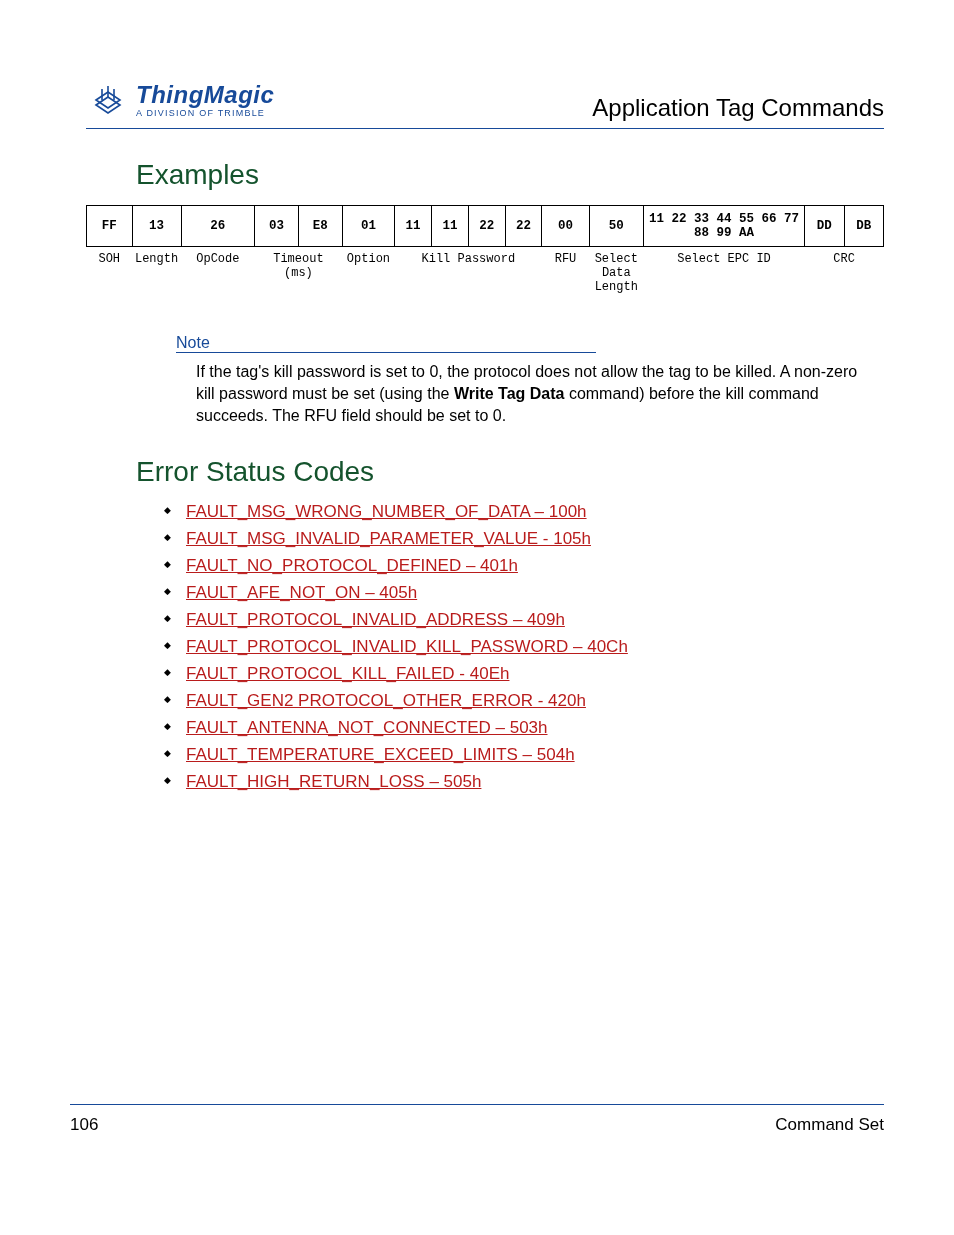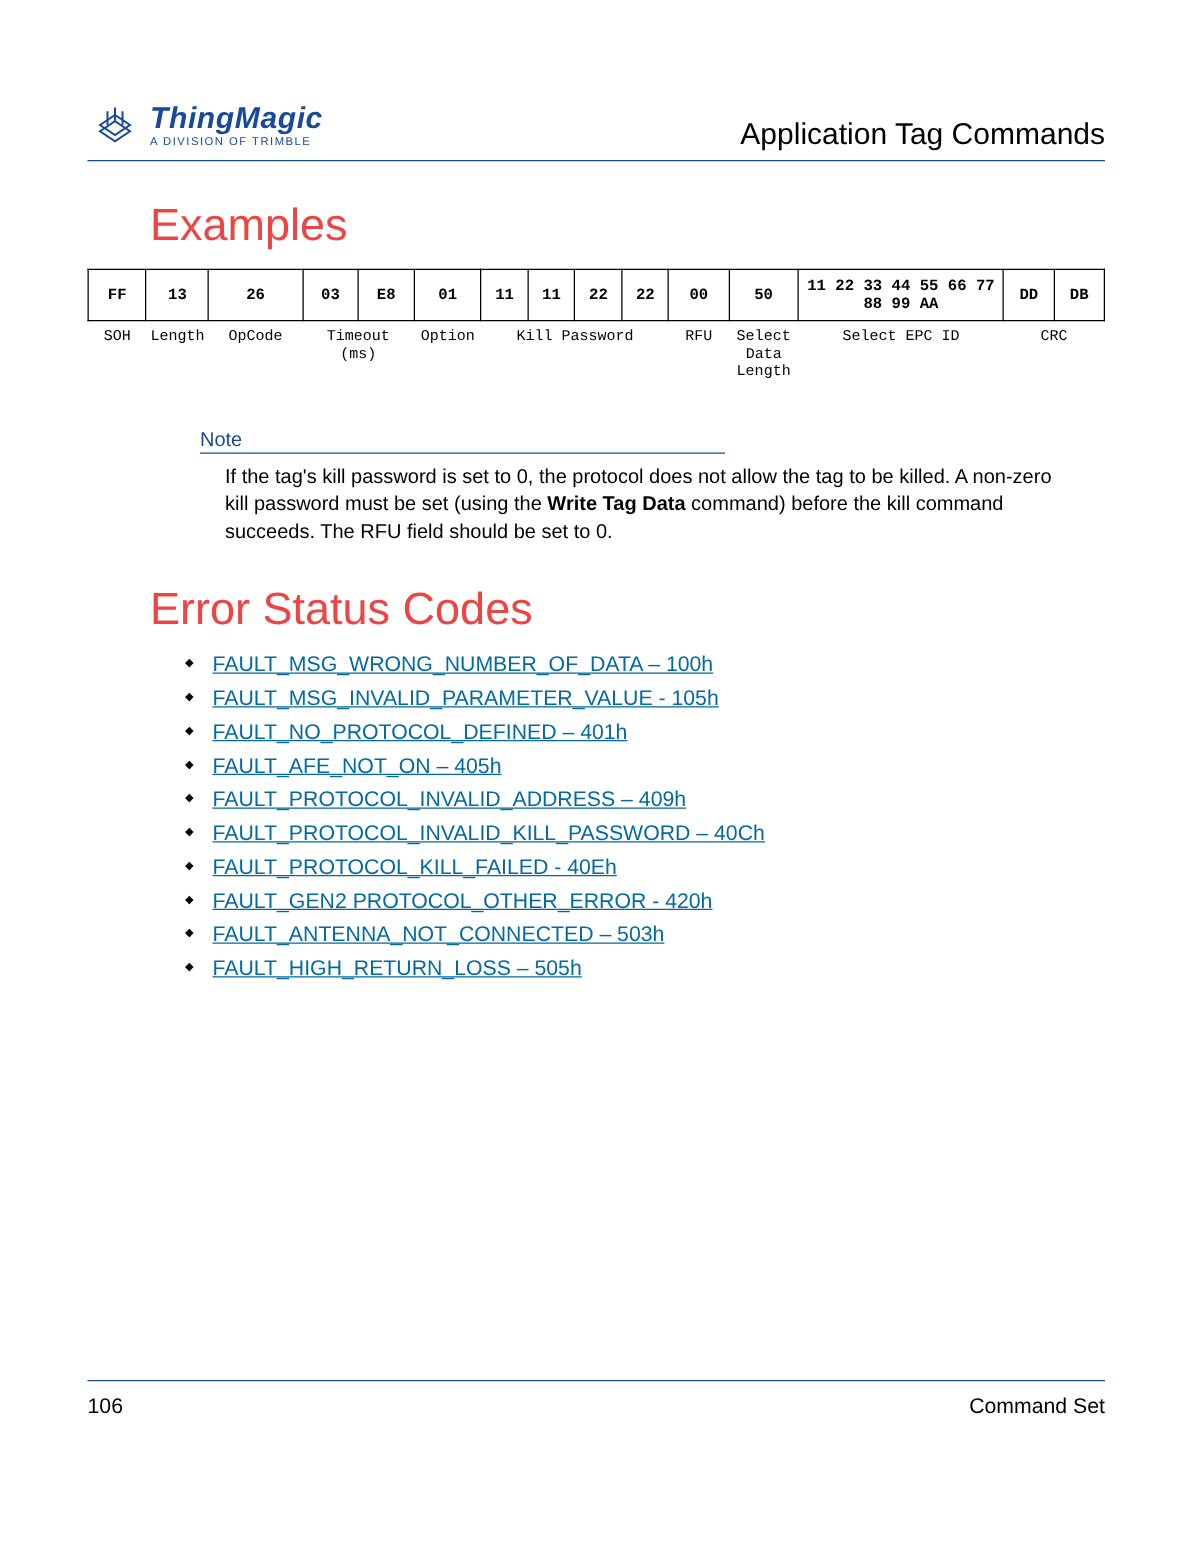--- a/index.html
+++ b/index.html
@@ -8,20 +8,21 @@
     padding: 0;
     font-family: Arial, Helvetica, sans-serif;
     background: #fff;
     color: #000;
     width: 954px;
     height: 1235px;
     position: relative;
   }
   .page {
     padding: 78px 70px 0 70px;
+    margin-left: 16px;
   }
   .header-row {
     display: flex;
     justify-content: space-between;
     align-items: flex-end;
     margin-bottom: 6px;
   }
   .logo-block {
     display: flex;
     align-items: center;
@@ -46,22 +47,22 @@
     font-size: 24px;
     color: #000;
   }
   .header-rule {
     border: none;
     border-top: 1px solid #174a99;
     margin: 0 0 30px 0;
   }
   .content { padding-left: 50px; }
   .h2 {
-    font-size: 36px;
-    color: #ef4444;
+    font-size: 28px;
+    color: #14532d;
     font-weight: 400;
     margin: 10px 0 14px 0;
   }
   .body-text {
     font-size: 18px;
     line-height: 1.35;
     margin: 0 0 40px 20px;
     color: #000;
   }
   .byte-table-wrap { margin-left: -50px; }
@@ -116,21 +117,21 @@
   }
   .error-list li::before {
     content: "◆";
     position: absolute;
     left: 0;
     top: 3px;
     font-size: 9px;
     color: #000;
   }
   .error-list a {
-    color: #0369a1;
+    color: #b91c1c;
     text-decoration: underline;
   }
   .footer {
     position: absolute;
     left: 70px;
     right: 70px;
     bottom: 100px;
   }
   .footer-rule {
     border: none;
@@ -234,20 +235,21 @@
     <ul class="error-list">
       <li><a href="#">FAULT_MSG_WRONG_NUMBER_OF_DATA – 100h</a></li>
       <li><a href="#">FAULT_MSG_INVALID_PARAMETER_VALUE - 105h</a></li>
       <li><a href="#">FAULT_NO_PROTOCOL_DEFINED – 401h</a></li>
       <li><a href="#">FAULT_AFE_NOT_ON – 405h</a></li>
       <li><a href="#">FAULT_PROTOCOL_INVALID_ADDRESS – 409h</a></li>
       <li><a href="#">FAULT_PROTOCOL_INVALID_KILL_PASSWORD – 40Ch</a></li>
       <li><a href="#">FAULT_PROTOCOL_KILL_FAILED - 40Eh</a></li>
       <li><a href="#">FAULT_GEN2 PROTOCOL_OTHER_ERROR - 420h</a></li>
       <li><a href="#">FAULT_ANTENNA_NOT_CONNECTED – 503h</a></li>
+      <li><a href="#">FAULT_TEMPERATURE_EXCEED_LIMITS – 504h</a></li>
       <li><a href="#">FAULT_HIGH_RETURN_LOSS – 505h</a></li>
     </ul>
   </div>
 </div>
 
 <div class="footer">
   <hr class="footer-rule">
   <div class="footer-row">
     <span>106</span>
     <span>Command Set</span>

